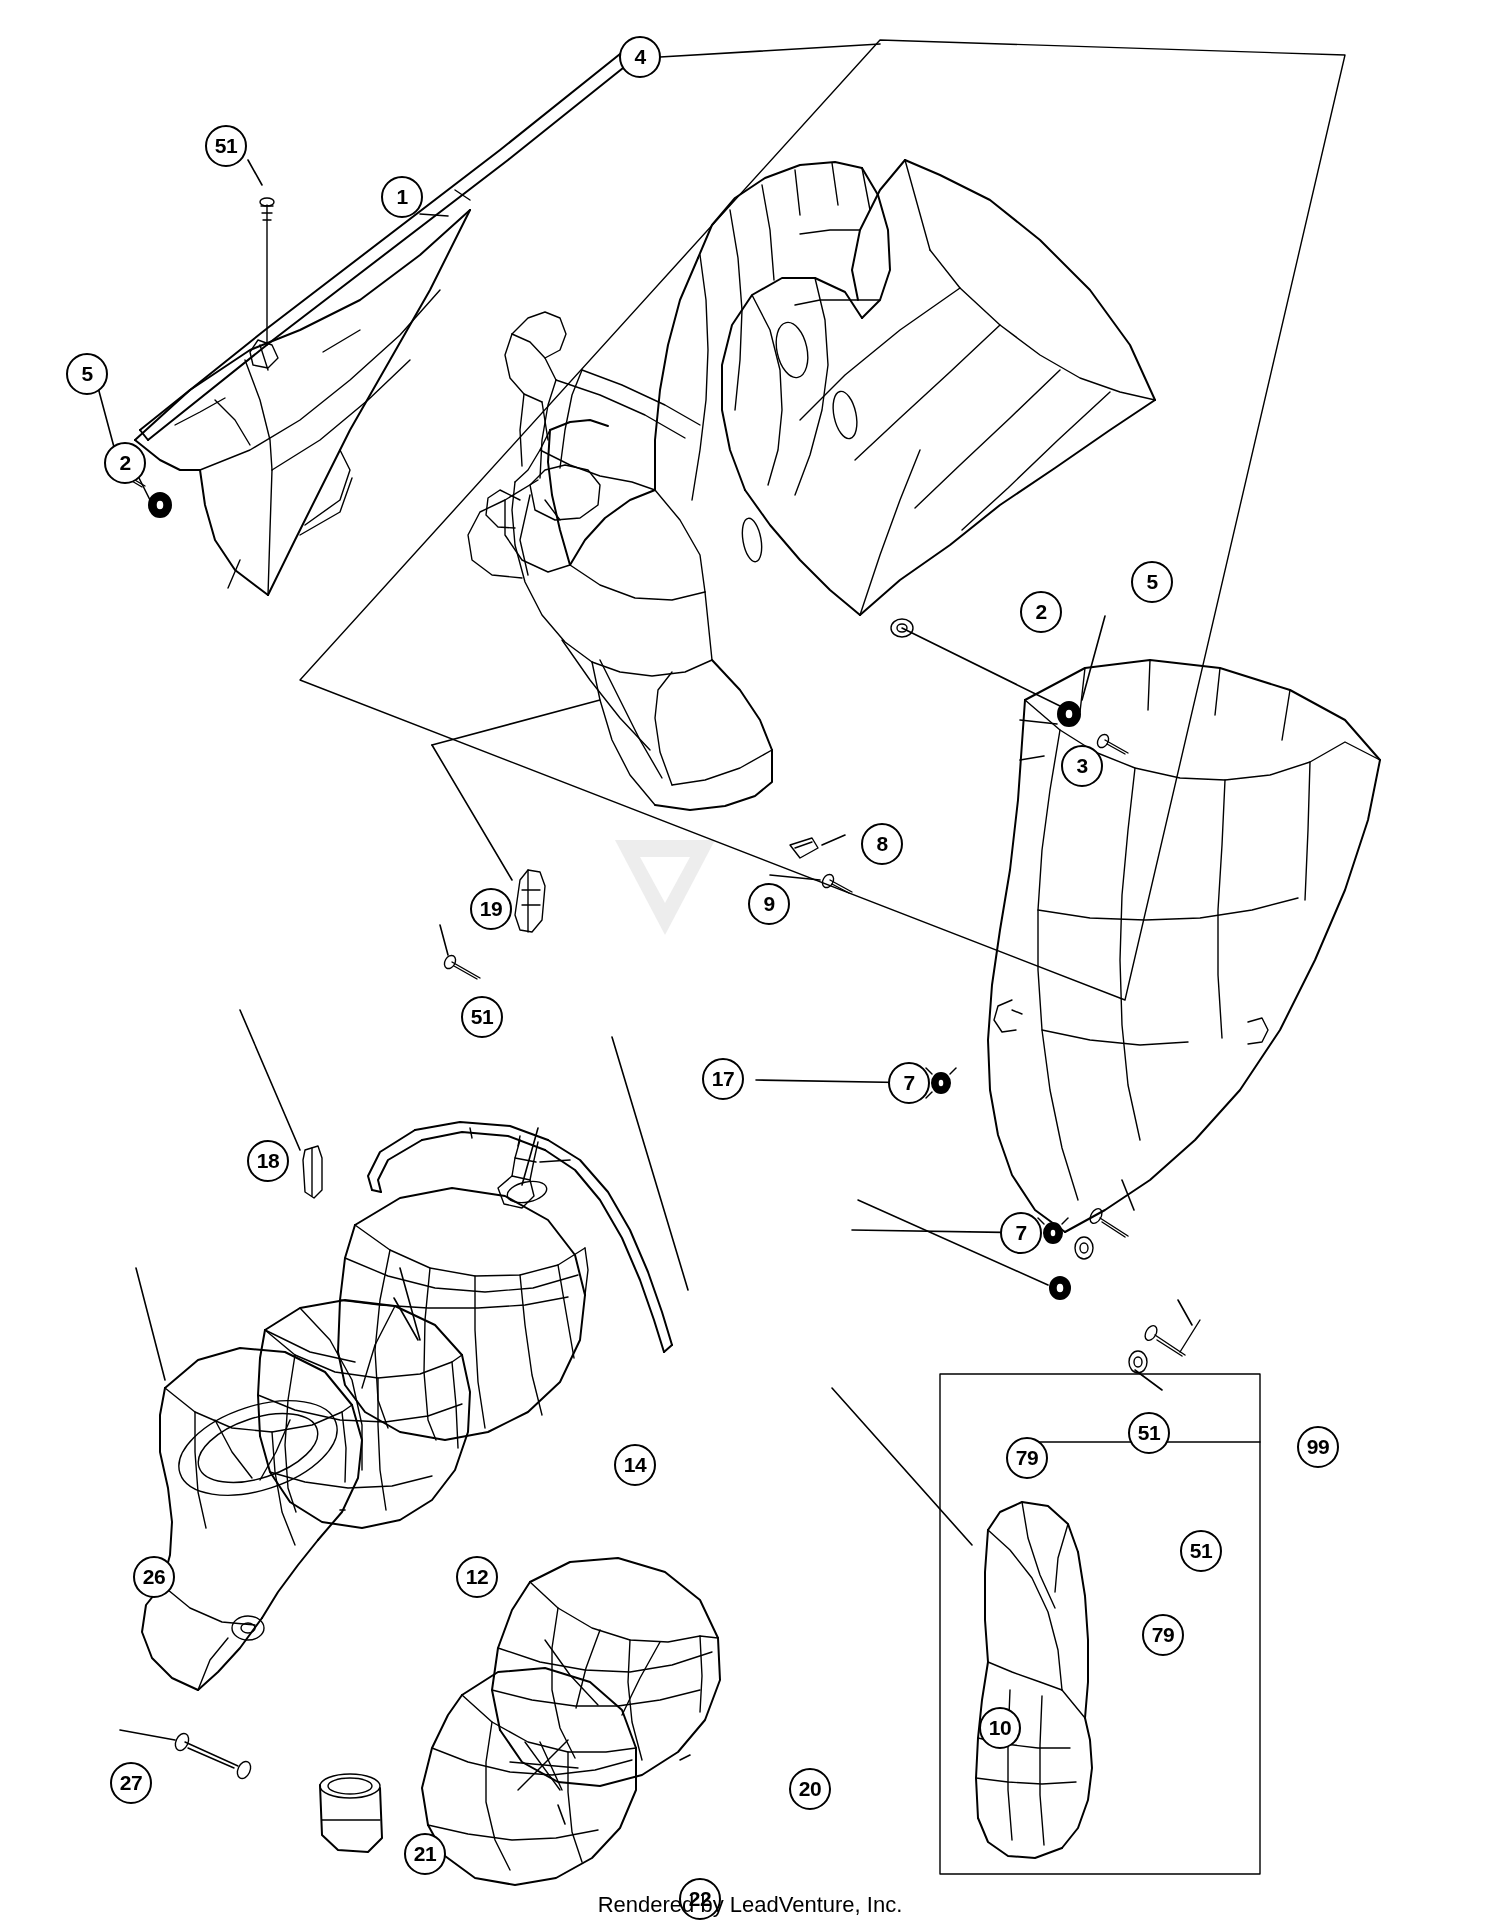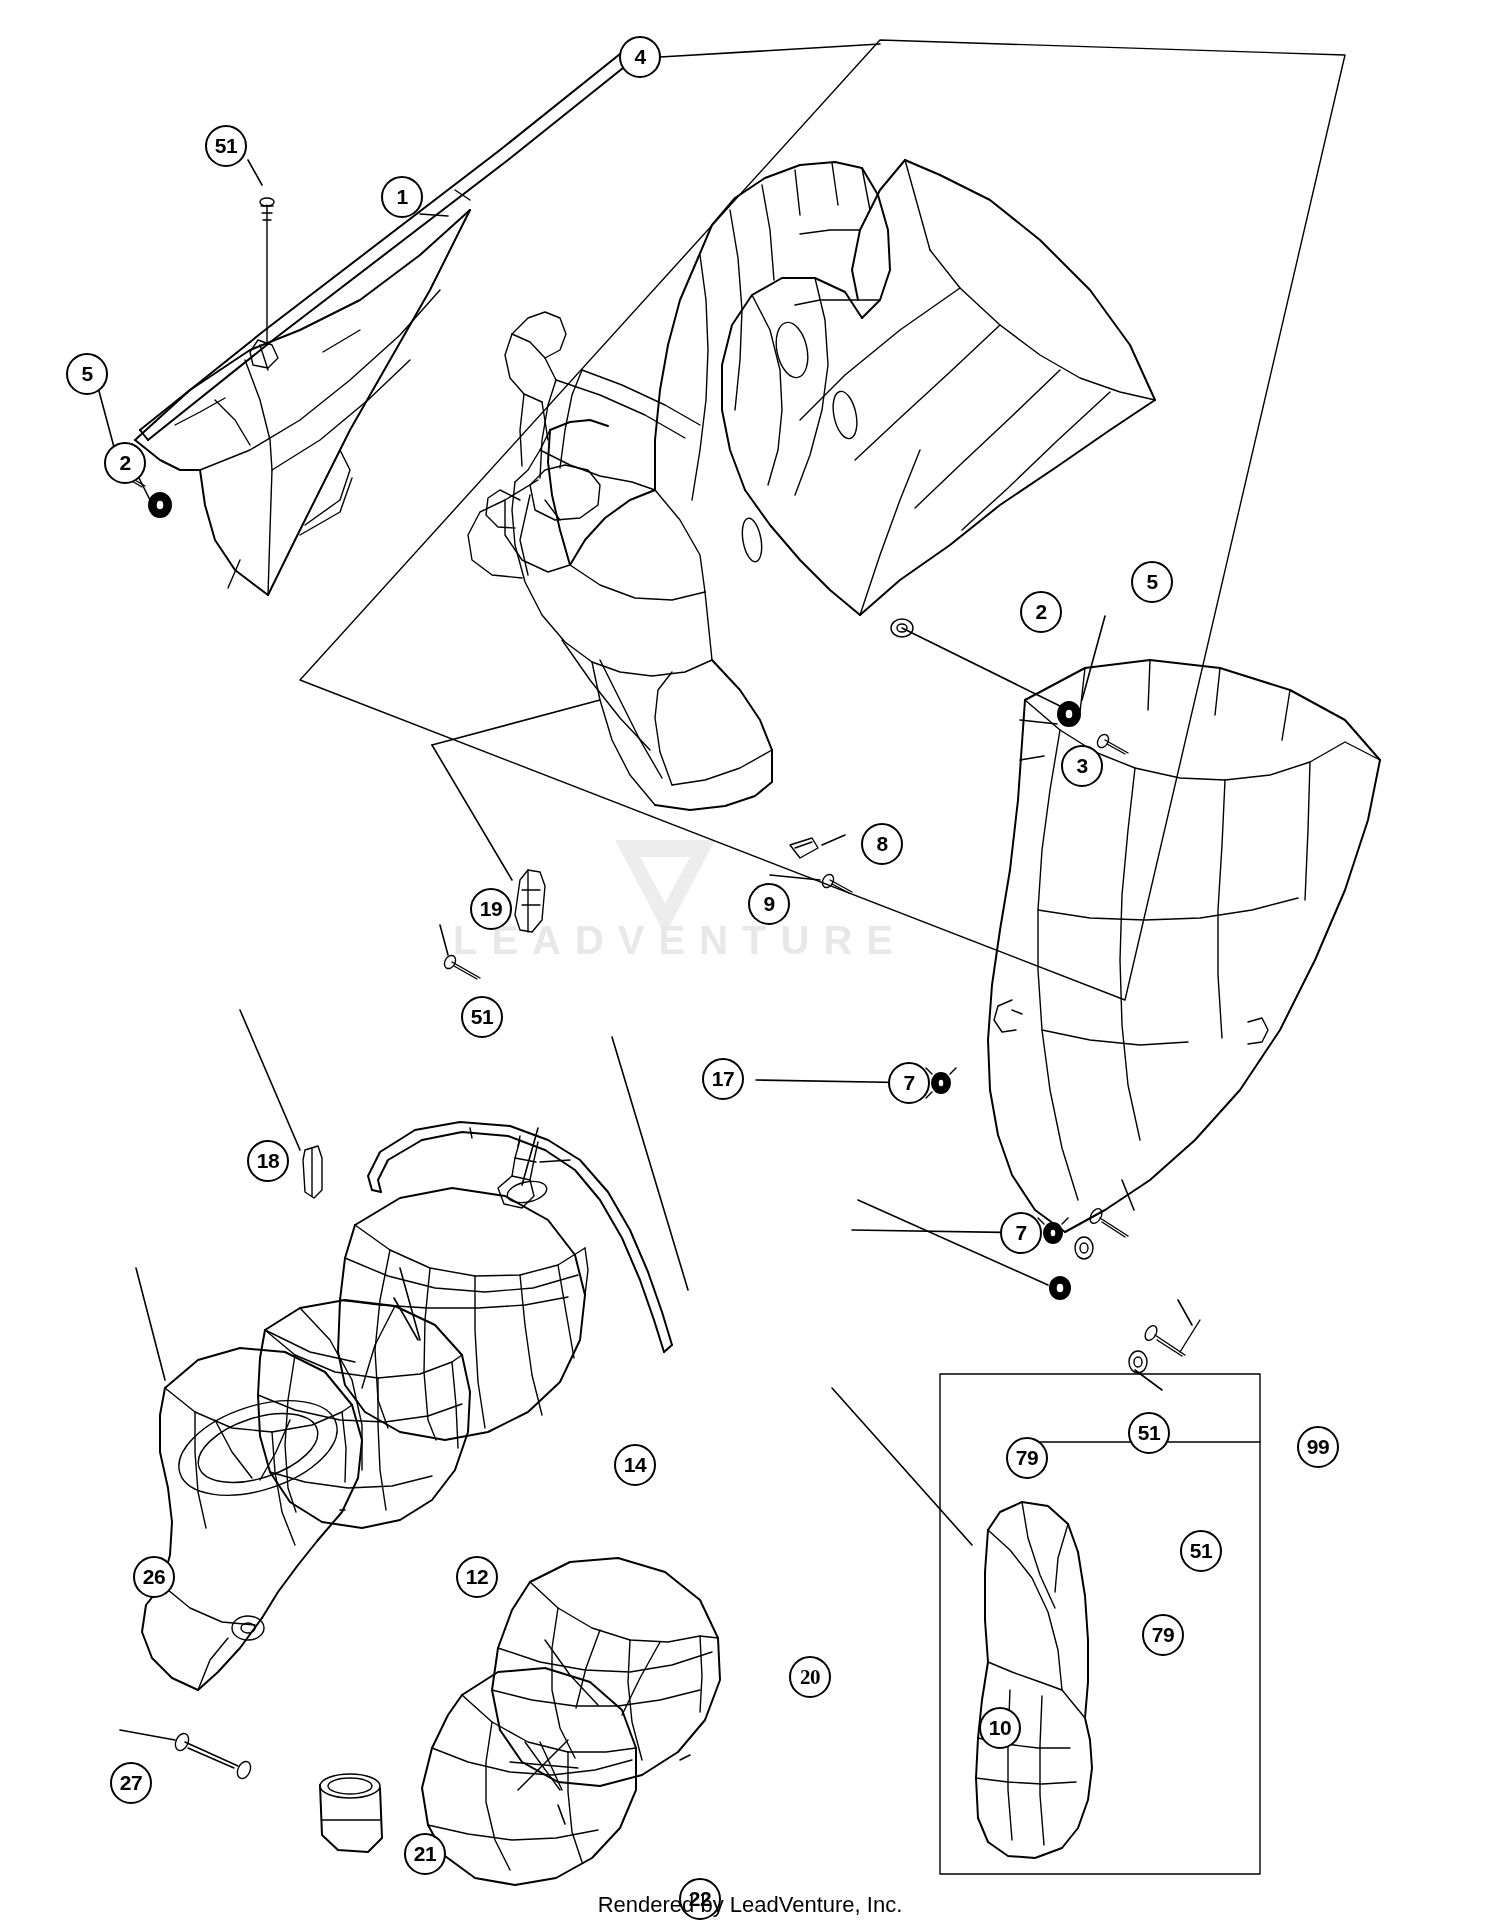--- a/index.html
+++ b/index.html
@@ -90,21 +90,20 @@
 </style>
 </head>
 <body>
 
 <div id="diagram-root">
 
   <svg class="watermark-mark" viewBox="0 0 110 110">
     <polygon points="5,5 105,5 55,100" style="fill:#ededed;stroke:none"></polygon>
     <polygon points="30,22 80,22 55,68" style="fill:#ffffff;stroke:none"></polygon>
   </svg>
-  <div class="watermark">LEADVENTURE</div>
 
   <svg class="art" viewBox="0 0 1500 1928">
 
     <g>
       <polygon class="thin" points="880,40 1345,55 1125,1000 300,680"></polygon>
     </g>
 
     <g>
       <path d="M640,38 L500,150 L265,330 L140,430"></path>
       <path d="M648,48 L508,160 L273,340 L148,440"></path>
@@ -515,19 +514,19 @@
   <div class="callout" style="left:702px; top:1058px;">17</div>
   <div class="callout" style="left:1006px; top:1437px;">79</div>
   <div class="callout" style="left:1128px; top:1412px;">51</div>
   <div class="callout" style="left:614px; top:1444px;">14</div>
   <div class="callout" style="left:1297px; top:1426px;">99</div>
   <div class="callout" style="left:1180px; top:1530px;">51</div>
   <div class="callout" style="left:133px; top:1556px;">26</div>
   <div class="callout" style="left:456px; top:1556px;">12</div>
   <div class="callout" style="left:1142px; top:1614px;">79</div>
   <div class="callout" style="left:979px; top:1707px;">10</div>
-  <div class="callout" style="left:789px; top:1656px;font-family:Liberation Serif, serif;">20</div>
+  <div class="callout" style="left:789px; top:1768px;">20</div>
   <div class="callout" style="left:110px; top:1762px;">27</div>
   <div class="callout" style="left:404px; top:1833px;">21</div>
   <div class="callout" style="left:679px; top:1878px;">22</div>
 
   <div class="footer">Rendered by LeadVenture, Inc.</div>
 </div>
 
 </body></html>

